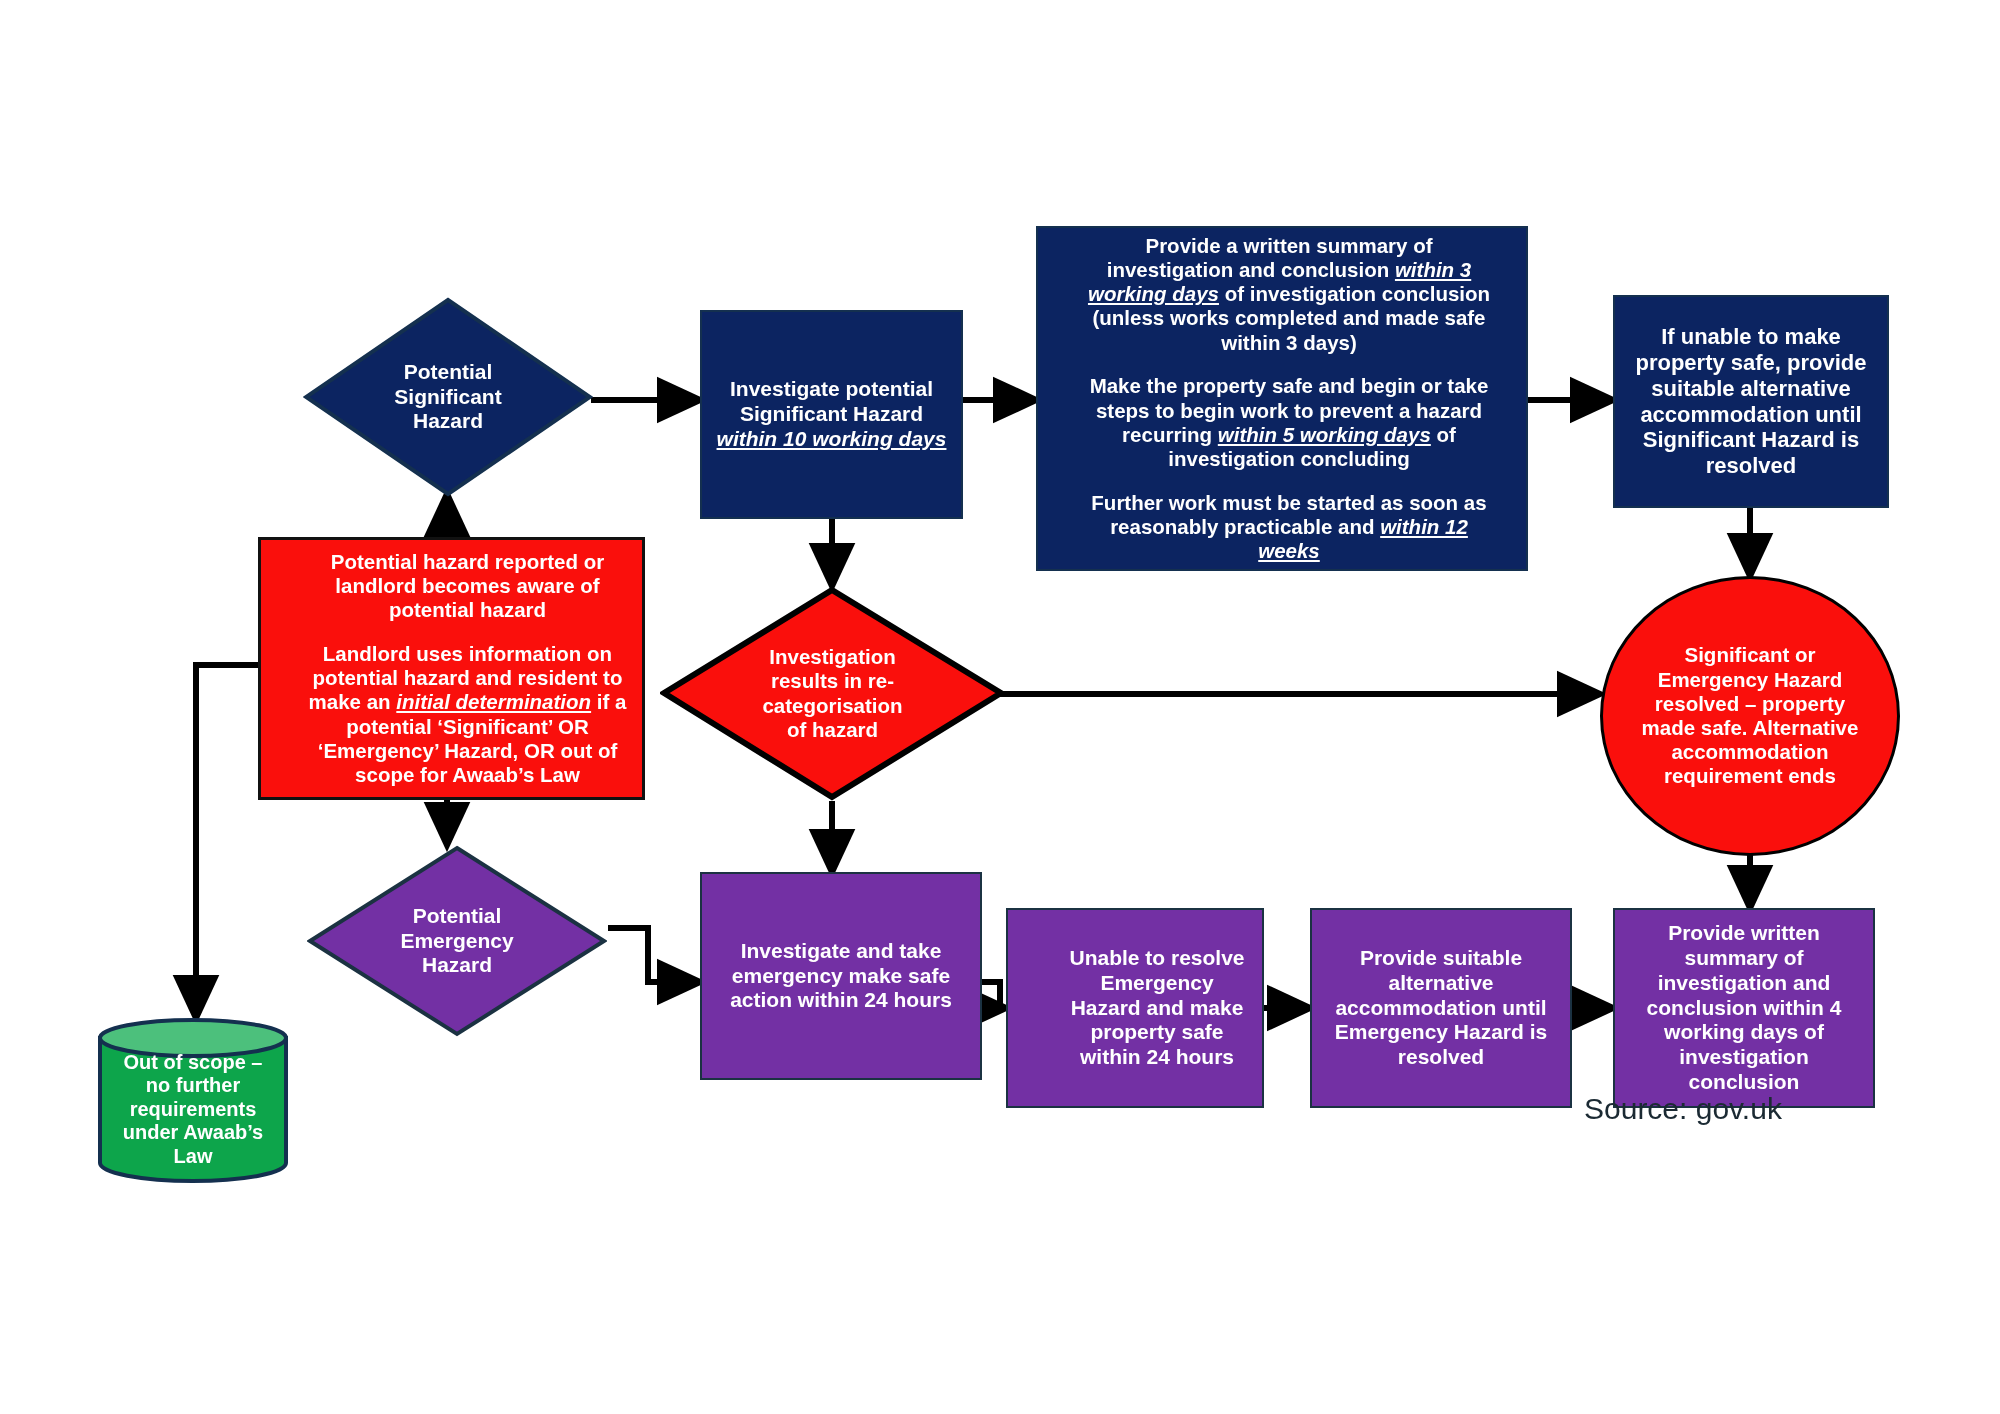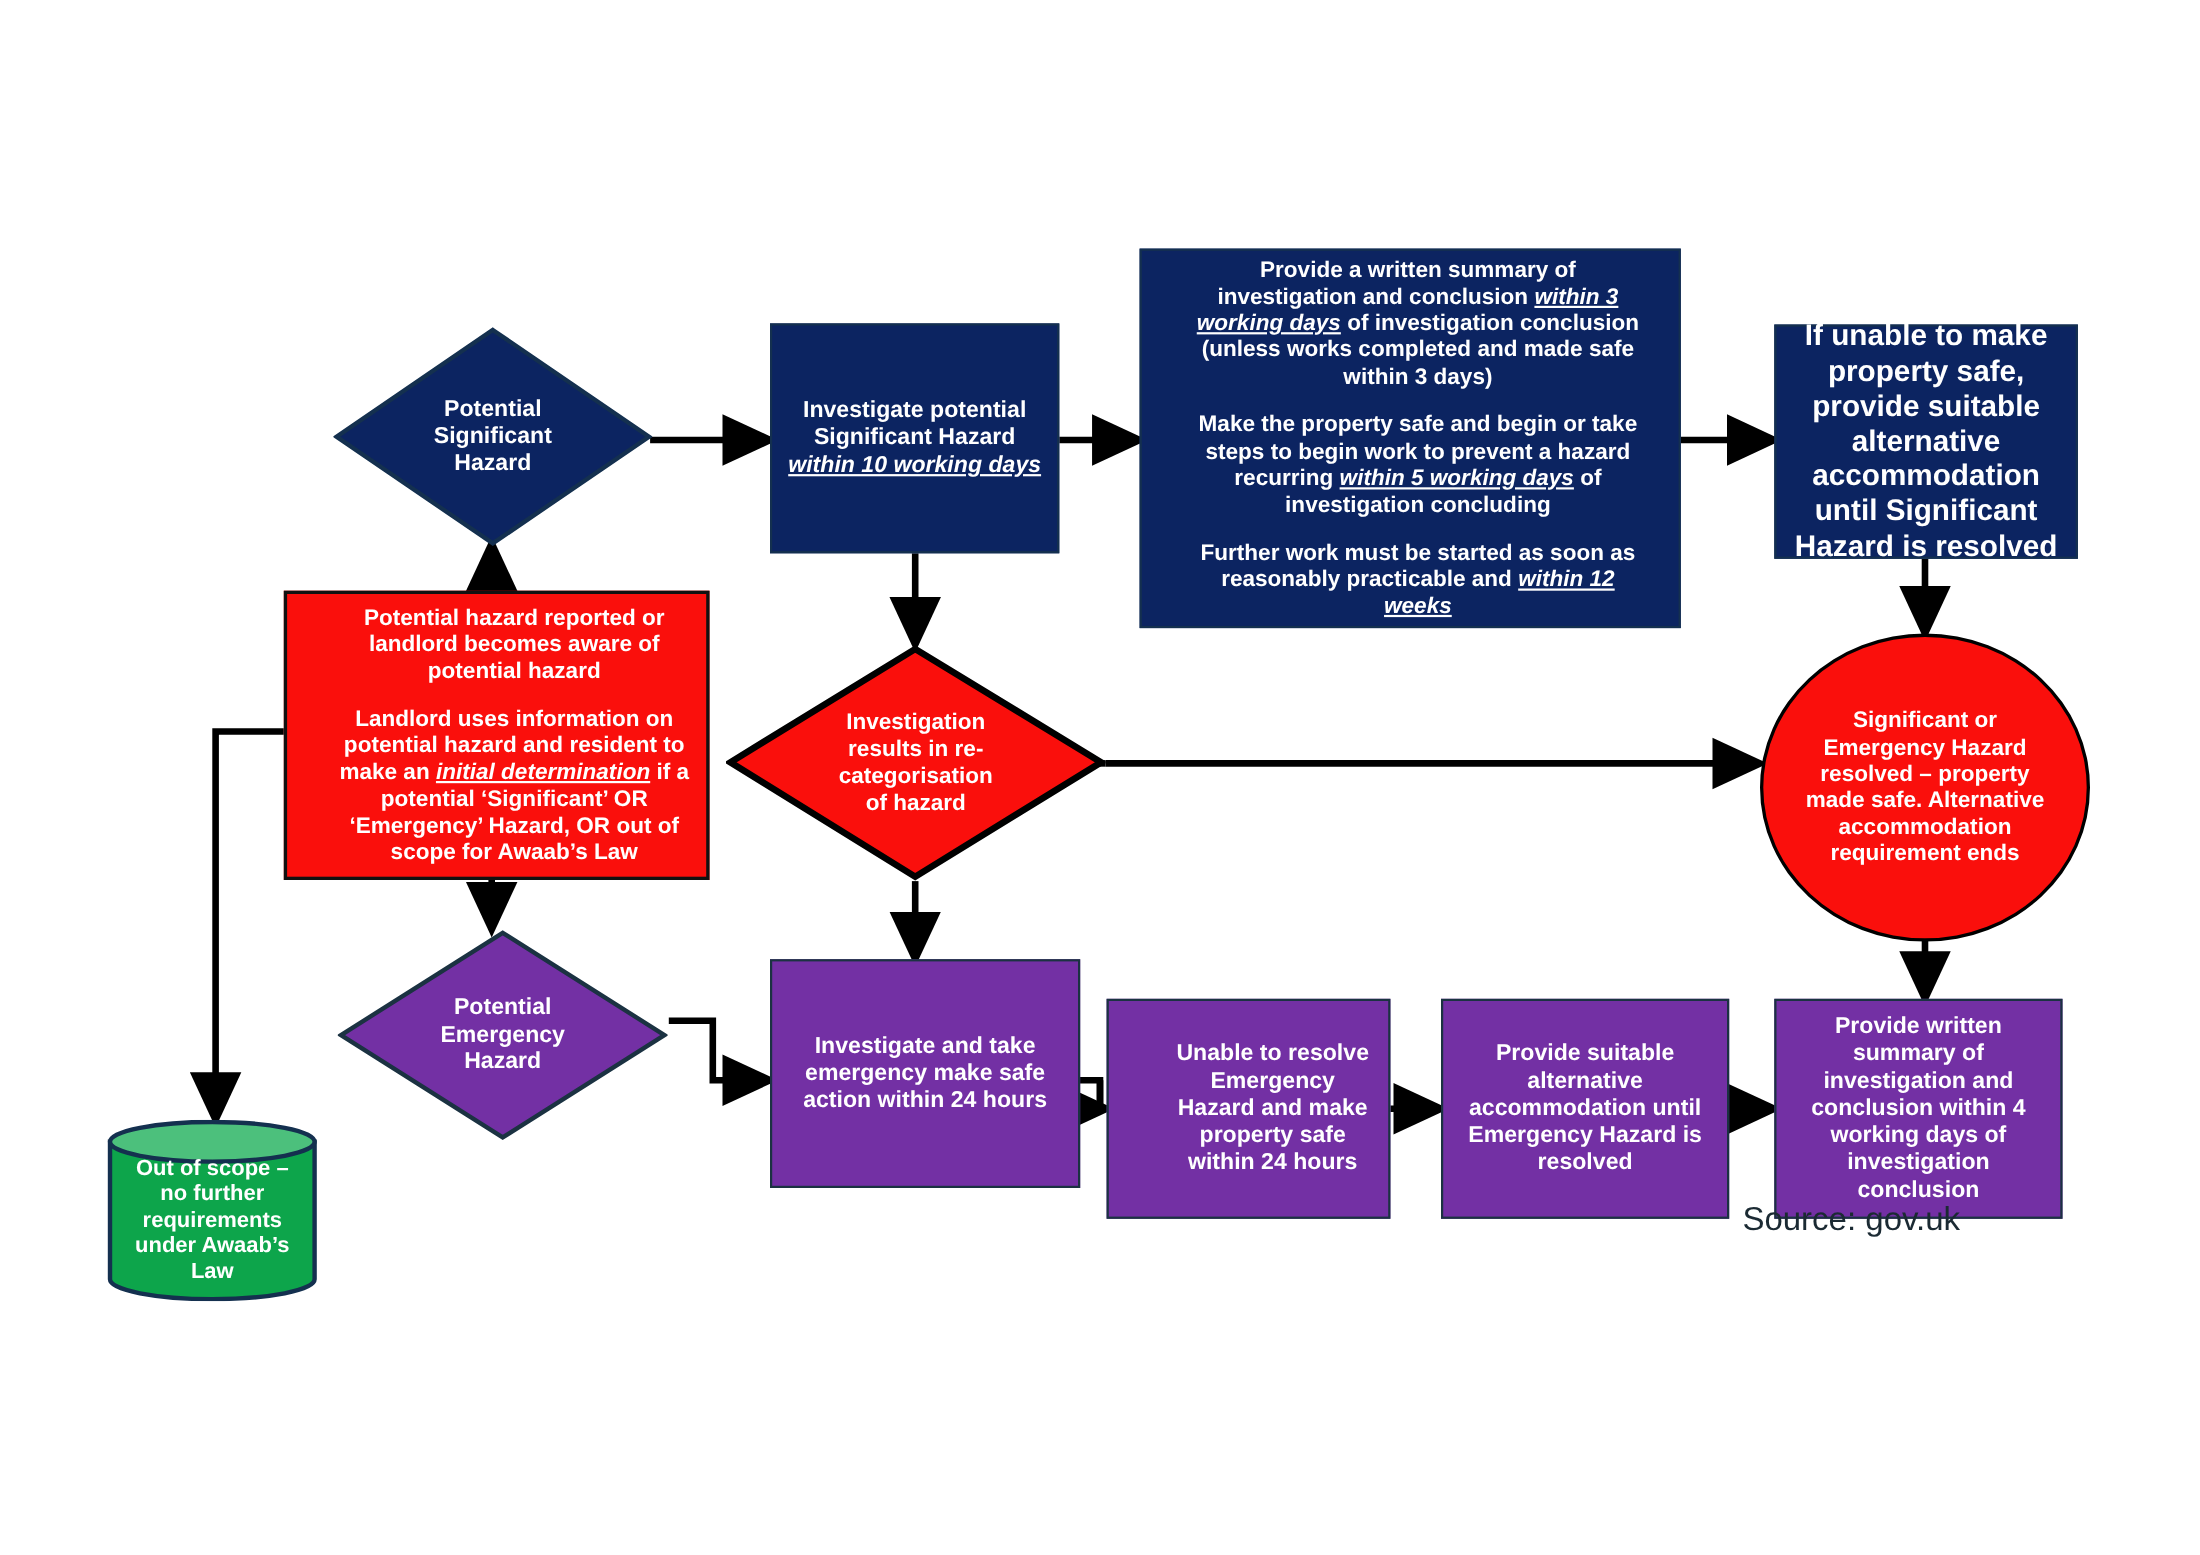--- a/index.html
+++ b/index.html
@@ -203,21 +203,21 @@
     </svg>
     <span class="txt" style="padding-top:18px;">
       <span>Out of scope –</span><br>
       <span>no further</span><br>
       <span>requirements</span><br>
       <span>under Awaab’s</span><br>
       <span>Law</span>
     </span>
   </div>
 
-  <div class="node rect navy" style="left:700px; top:294px; width:263px; height:209px; font-size:21px;">
+  <div class="node rect navy" style="left:700px; top:310px; width:263px; height:209px; font-size:21px;">
     <span class="txt">
       <span>Investigate potential</span><br>
       <span>Significant Hazard</span><br>
       <span class="em">within 10 working days</span>
     </span>
   </div>
 
   <div class="node diamond" style="left:660px; top:586px; width:345px; height:215px; font-size:20.5px;">
     <svg class="shape" viewBox="0 0 345 215" preserveAspectRatio="none">
       <polygon points="172,4 341,107 172,211 4,107" fill="#fa0f0c" stroke="#000000" stroke-width="6"></polygon>
@@ -233,21 +233,21 @@
   <div class="node rect navy" style="left:1036px; top:226px; width:492px; height:345px; font-size:20.5px;">
     <span class="txt" style="padding:0 30px;margin-left:14px;">
       <span class="para"><span>Provide a written summary of investigation and conclusion </span><span class="em">within 3 working days</span><span> of investigation conclusion (unless works completed and made safe within 3 days)</span></span>
       <span class="gap" style="display:block"></span>
       <span class="para"><span>Make the property safe and begin or take steps to begin work to prevent a hazard recurring </span><span class="em">within 5 working days</span><span> of investigation concluding</span></span>
       <span class="gap" style="display:block"></span>
       <span class="para"><span>Further work must be started as soon as reasonably practicable and </span><span class="em">within 12 weeks</span></span>
     </span>
   </div>
 
-  <div class="node rect navy" style="left:1613px; top:295px; width:276px; height:213px; font-size:27px;">
+  <div class="node rect navy" style="left:1613px; top:295px; width:276px; height:213px; font-size:22px;">
     <span class="txt" style="padding:0 14px;">If unable to make property safe, provide suitable alternative accommodation until Significant Hazard is resolved</span>
   </div>
 
   <div class="node circle" style="left:1600px; top:576px; width:300px; height:280px; font-size:20.5px;">
     <span class="txt" style="padding:0 34px;">Significant or Emergency Hazard resolved – property made safe. Alternative accommodation requirement ends</span>
   </div>
 
   <div class="node rect purple" style="left:700px; top:872px; width:282px; height:208px; font-size:21px;">
     <span class="txt" style="padding:0 10px;">Investigate and take emergency make safe action within 24 hours</span>
   </div>

